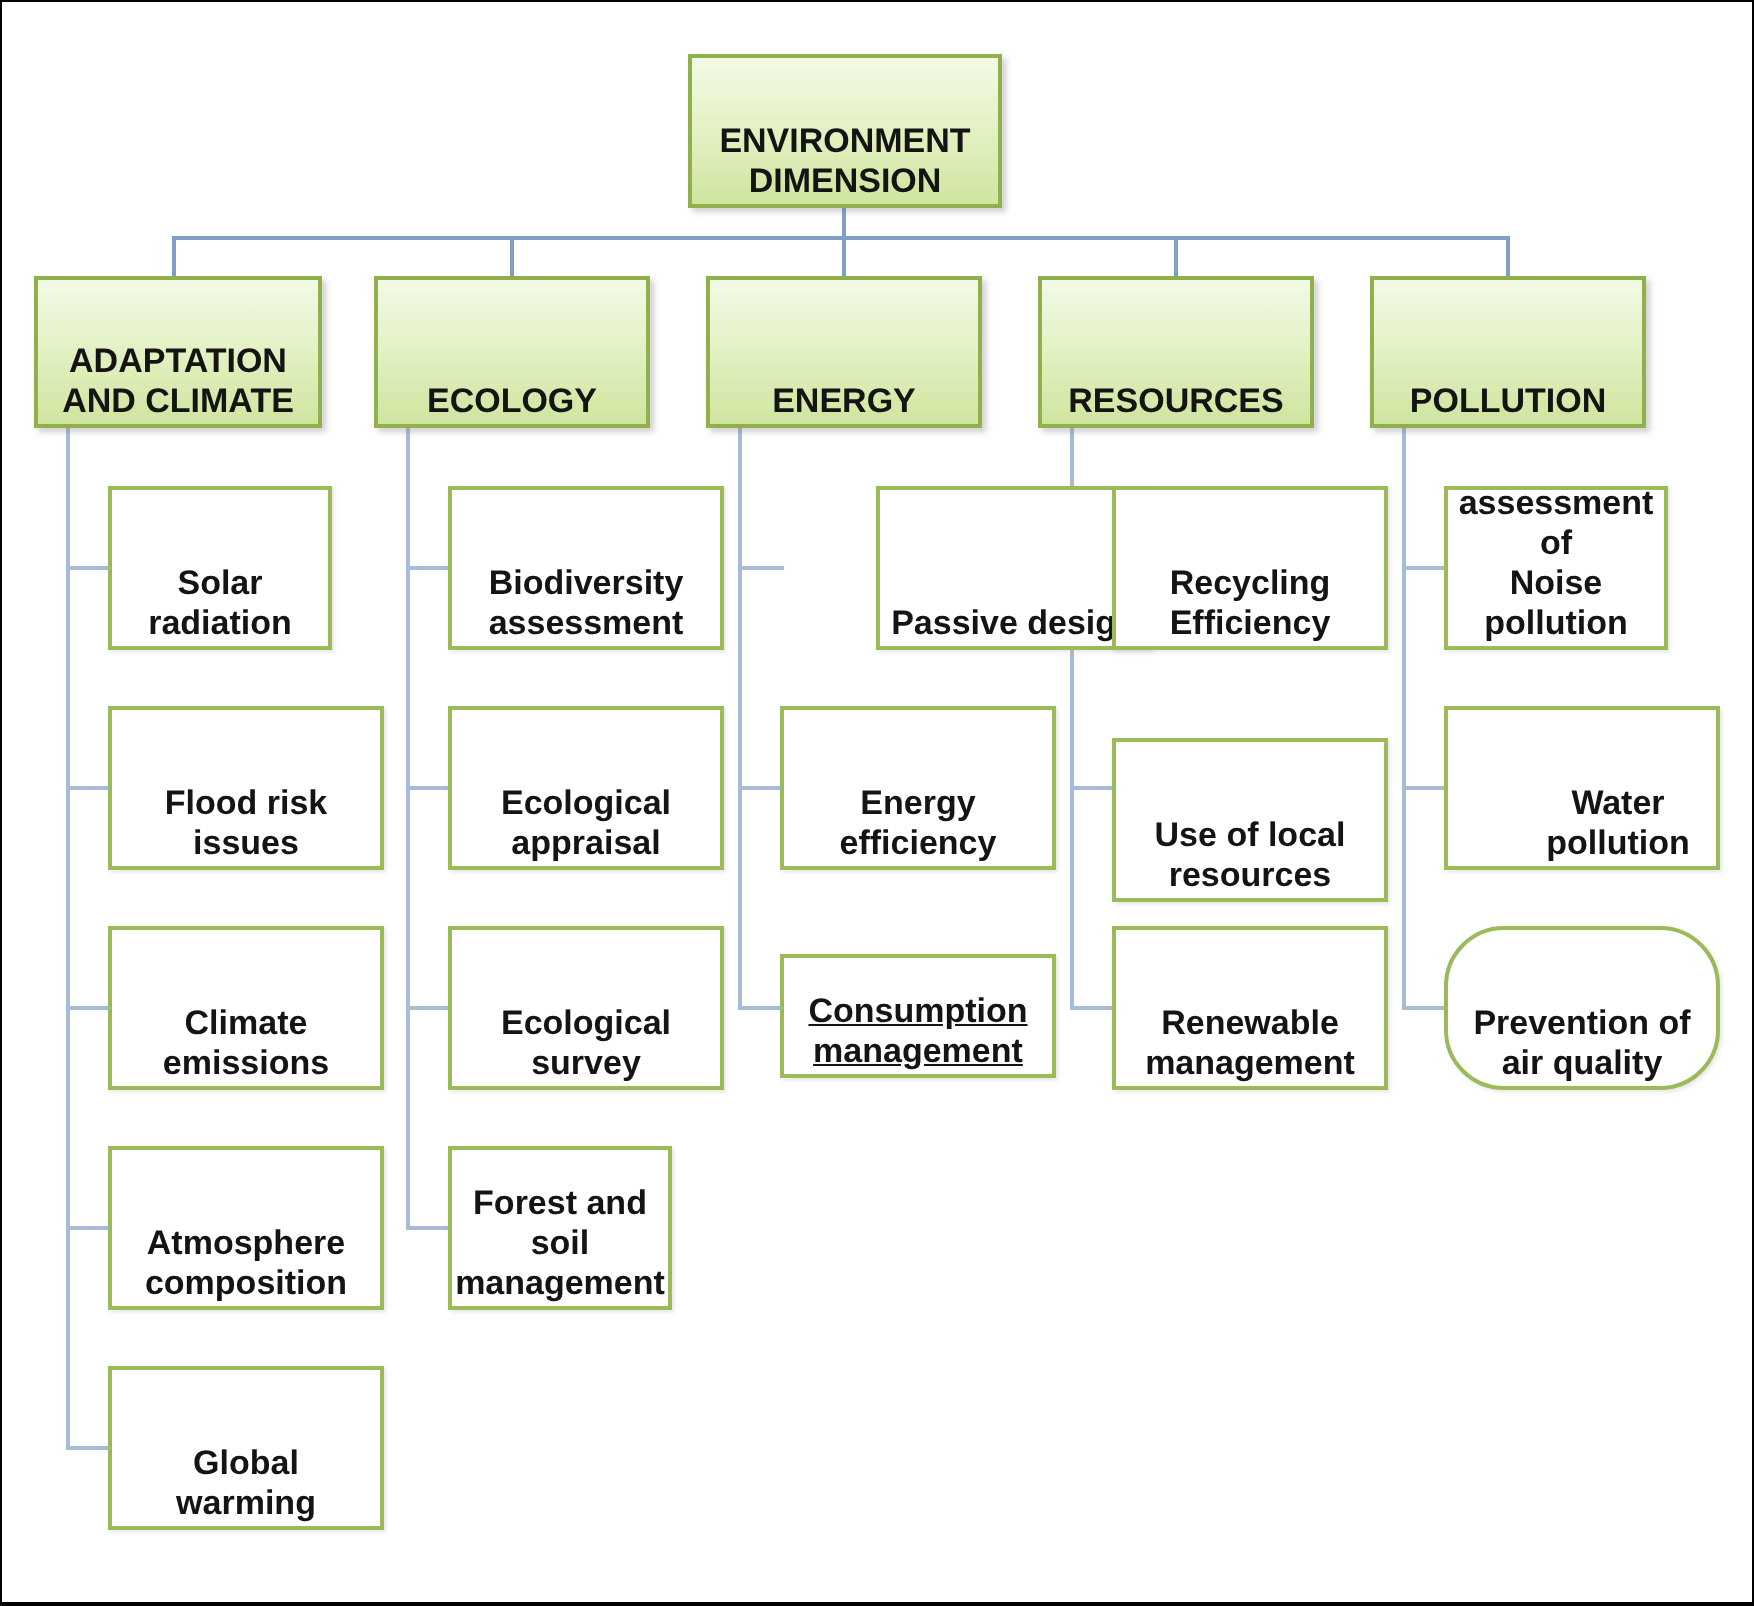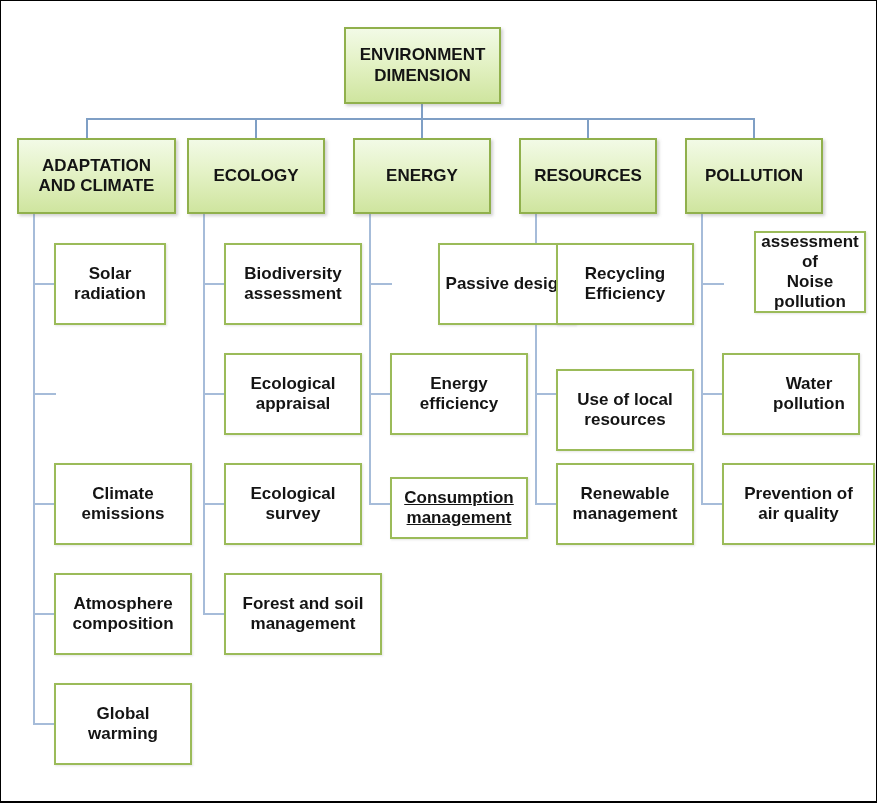--- a/index.html
+++ b/index.html
@@ -7,21 +7,21 @@
     position:relative;
     width:875px;height:800px;
     background:#ffffff;
     border:1px solid #000;
     border-bottom-width:2px;
     font-family:"Liberation Sans", sans-serif;
     overflow:hidden;
   }
   .box{
     position:absolute;
-    display:flex;align-items:center;justify-content:center;
+    display:flex;align-items:flex-end;justify-content:center;
     text-align:center;
     font-weight:bold;
     color:#141414;
     box-sizing:border-box;
     z-index:2;
   }
   .box .lbl{white-space:pre-line;line-height:1.18;padding:1px 2px;}
   .green{
     background:linear-gradient(180deg,#f2fae6 0%,#e4f2c6 45%,#cfe59f 100%);
     border:2px solid #90b04c;
@@ -48,21 +48,21 @@
   </div>
 
   <div class="cline" style="left:420px;top:101px;width:2px;height:17px;"></div>
   <div class="cline" style="left:85px;top:117px;width:669px;height:2px;"></div>
   <div class="cline" style="left:85px;top:117px;width:2px;height:21px;"></div>
   <div class="cline" style="left:254px;top:117px;width:2px;height:21px;"></div>
   <div class="cline" style="left:420px;top:117px;width:2px;height:21px;"></div>
   <div class="cline" style="left:586px;top:117px;width:2px;height:21px;"></div>
   <div class="cline" style="left:752px;top:117px;width:2px;height:21px;"></div>
 
-  <div class="box green" style="left:16px;top:137px;width:159px;height:76px;">
+  <div class="box green" style="left:16px;top:137px;width:144px;height:76px;">
     <span class="lbl">ADAPTATION
 AND CLIMATE</span>
   </div>
   <div class="box green" style="left:186px;top:137px;width:138px;height:76px;">
     <span class="lbl">ECOLOGY</span>
   </div>
   <div class="box green" style="left:352px;top:137px;width:138px;height:76px;">
     <span class="lbl">ENERGY</span>
   </div>
   <div class="box green" style="left:518px;top:137px;width:138px;height:76px;">
@@ -73,20 +73,24 @@
   </div>
 
   <div class="cline-light" style="left:32px;top:211px;width:2px;height:513px;"></div>
   <div class="cline-light" style="left:32px;top:282px;width:23px;height:2px;"></div>
   <div class="cline-light" style="left:32px;top:392px;width:23px;height:2px;"></div>
   <div class="cline-light" style="left:32px;top:502px;width:23px;height:2px;"></div>
   <div class="cline-light" style="left:32px;top:612px;width:23px;height:2px;"></div>
   <div class="cline-light" style="left:32px;top:722px;width:23px;height:2px;"></div>
   <div class="box white" style="left:53px;top:242px;width:112px;height:82px;">
     <span class="lbl">Solar radiation</span>
+  </div>
+  <div class="box white" style="left:53px;top:352px;width:138px;height:82px;">
+    <span class="lbl">Flood risk
+issues</span>
   </div>
   <div class="box white" style="left:53px;top:462px;width:138px;height:82px;">
     <span class="lbl">Climate
 emissions</span>
   </div>
   <div class="box white" style="left:53px;top:572px;width:138px;height:82px;">
     <span class="lbl">Atmosphere
 composition</span>
   </div>
   <div class="box white" style="left:53px;top:682px;width:138px;height:82px;">
@@ -104,21 +108,21 @@
 assessment</span>
   </div>
   <div class="box white" style="left:223px;top:352px;width:138px;height:82px;">
     <span class="lbl">Ecological
 appraisal</span>
   </div>
   <div class="box white" style="left:223px;top:462px;width:138px;height:82px;">
     <span class="lbl">Ecological
 survey</span>
   </div>
-  <div class="box white" style="left:223px;top:572px;width:158px;height:82px;">
+  <div class="box white" style="left:223px;top:572px;width:112px;height:82px;">
     <span class="lbl">Forest and soil
 management</span>
   </div>
 
   <div class="cline-light" style="left:368px;top:211px;width:2px;height:293px;"></div>
   <div class="cline-light" style="left:368px;top:282px;width:23px;height:2px;"></div>
   <div class="cline-light" style="left:368px;top:392px;width:23px;height:2px;"></div>
   <div class="cline-light" style="left:368px;top:502px;width:23px;height:2px;"></div>
   <div class="box white" style="left:389px;top:242px;width:138px;height:82px;margin-left:48px;">
     <span class="lbl">Passive design</span>
@@ -146,27 +150,27 @@
   </div>
   <div class="box white" style="left:555px;top:462px;width:138px;height:82px;">
     <span class="lbl">Renewable
 management</span>
   </div>
 
   <div class="cline-light" style="left:700px;top:211px;width:2px;height:293px;"></div>
   <div class="cline-light" style="left:700px;top:282px;width:23px;height:2px;"></div>
   <div class="cline-light" style="left:700px;top:392px;width:23px;height:2px;"></div>
   <div class="cline-light" style="left:700px;top:502px;width:23px;height:2px;"></div>
-  <div class="box white" style="left:721px;top:230px;width:112px;height:82px;margin-left:32px;">
+  <div class="box white" style="left:721px;top:242px;width:112px;height:82px;">
     <span class="lbl">assessment of
 Noise
 pollution</span>
   </div>
   <div class="box white" style="left:721px;top:352px;width:138px;height:82px;padding-left:36px;">
     <span class="lbl">Water
 pollution</span>
   </div>
-  <div class="box white" style="left:721px;top:462px;width:153px;height:82px;">
+  <div class="box white" style="left:721px;top:462px;width:138px;height:82px;border-radius:30px;">
     <span class="lbl">Prevention of
 air quality</span>
   </div>
 
 </div>
 
 </body></html>

